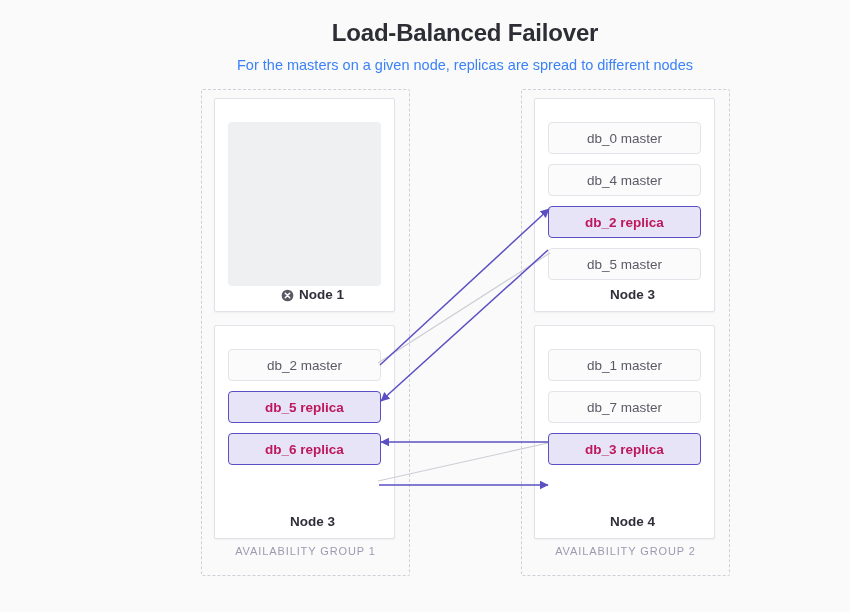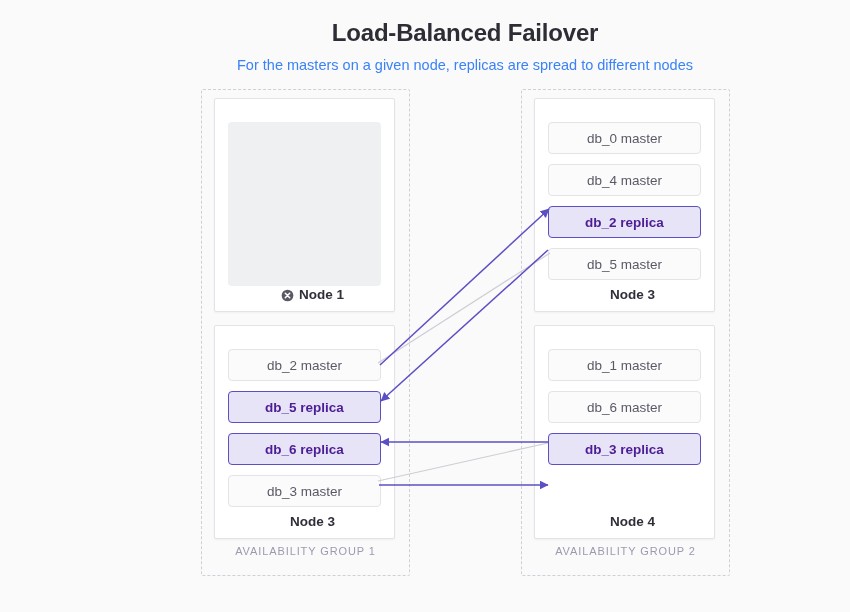--- a/index.html
+++ b/index.html
@@ -62,21 +62,21 @@
   }
   .db-box.master {
     background: #fbfbfc;
     border: 1px solid #e3e3e9;
     color: #5a5a66;
     font-weight: normal;
   }
   .db-box.replica {
     background: #e7e4f8;
     border: 1.6px solid #5b4fc4;
-    color: #4c1d95;
+    color: #be185d;
     font-weight: bold;
   }
 
   .empty-slot {
     height: 164px;
     background: #eff0f2;
     border-radius: 4px;
   }
 
   .node-label {
@@ -135,31 +135,30 @@
     <div class="node-label">
       <span>Node 3</span>
     </div>
   </div>
 
   <div class="node-card" id="node-card-3">
     <div class="db-list">
       <div class="db-box master">db_2 master</div>
       <div class="db-box replica">db_5 replica</div>
       <div class="db-box replica">db_6 replica</div>
-      <div class="db-box master">db_3 master</div>
     </div>
     <div class="node-label">
       <span>Node 3</span>
     </div>
   </div>
 
   <div class="node-card" id="node-card-4">
     <div class="db-list">
       <div class="db-box master">db_1 master</div>
-      <div class="db-box master">db_6 master</div>
+      <div class="db-box master">db_7 master</div>
       <div class="db-box replica">db_3 replica</div>
     </div>
     <div class="node-label">
       <span>Node 4</span>
     </div>
   </div>
 
   <svg id="connectors">
     <defs>
       <marker id="arrowhead-purple" markerWidth="7" markerHeight="7" refX="5.6" refY="3" orient="auto" markerUnits="strokeWidth">

